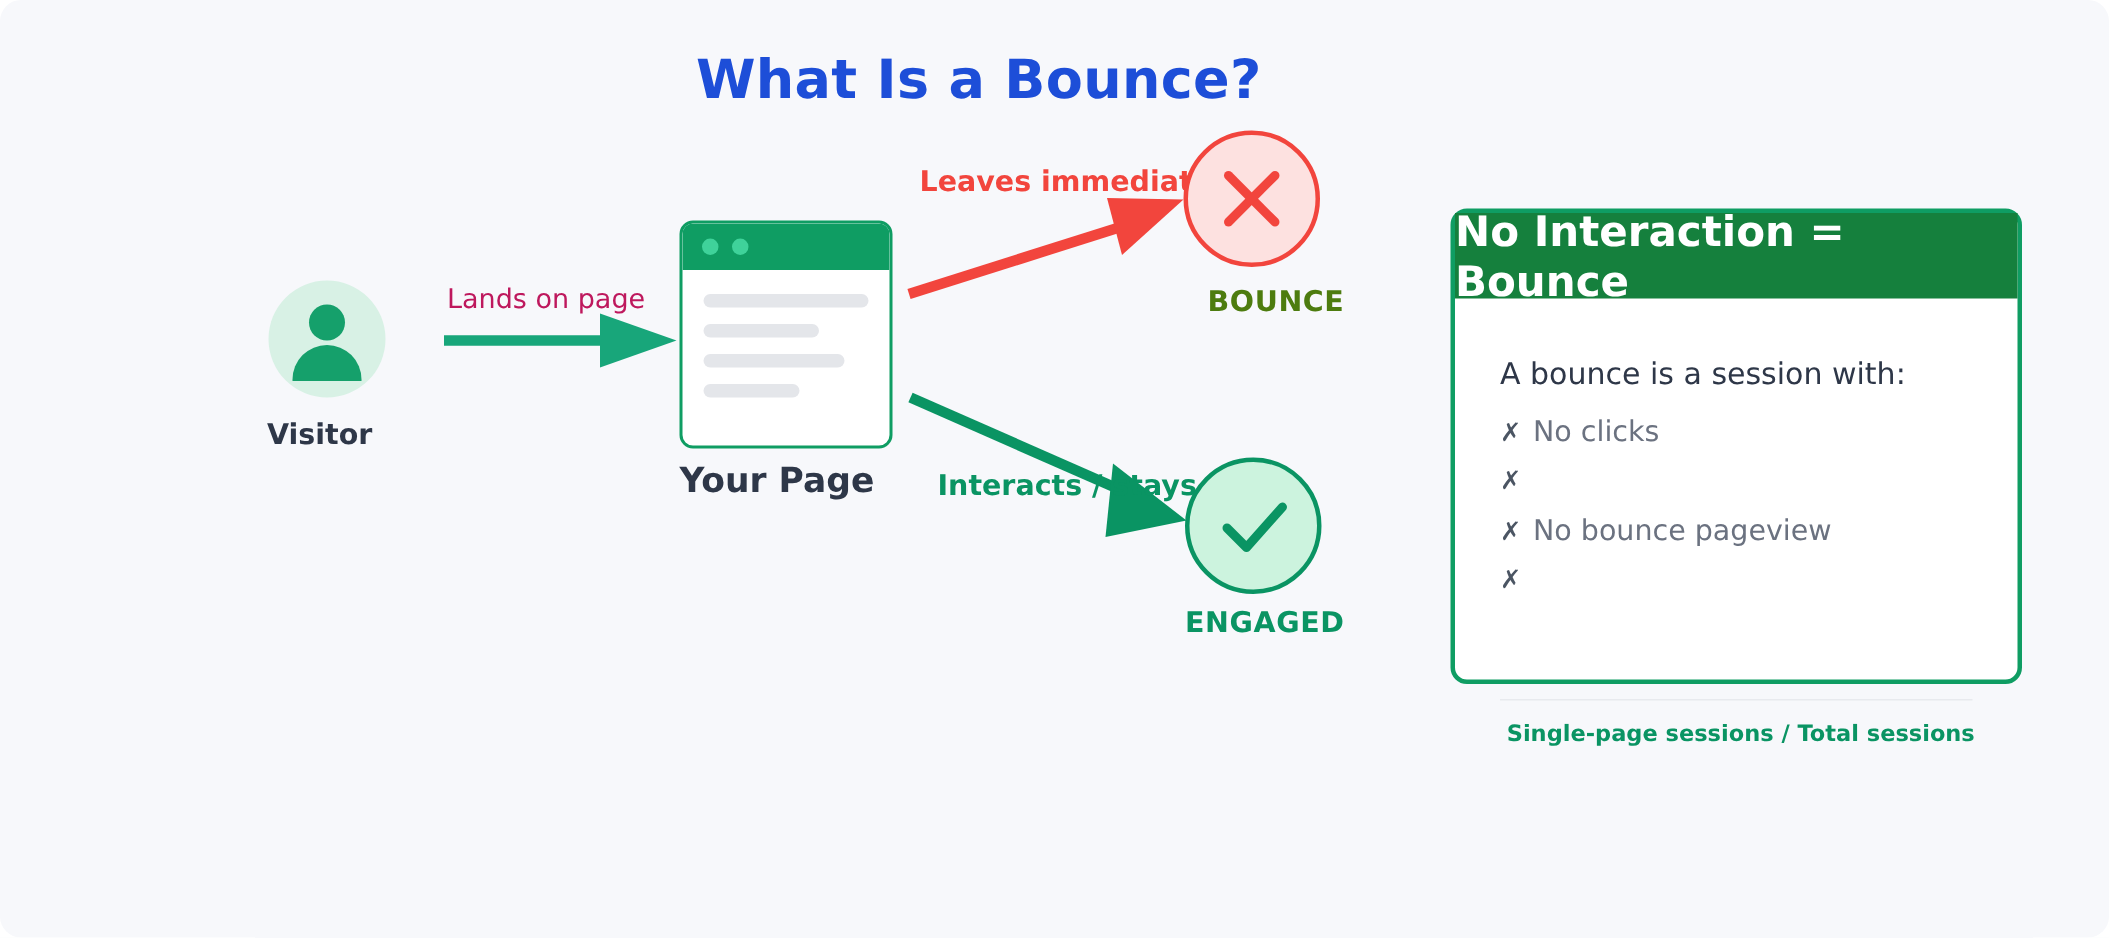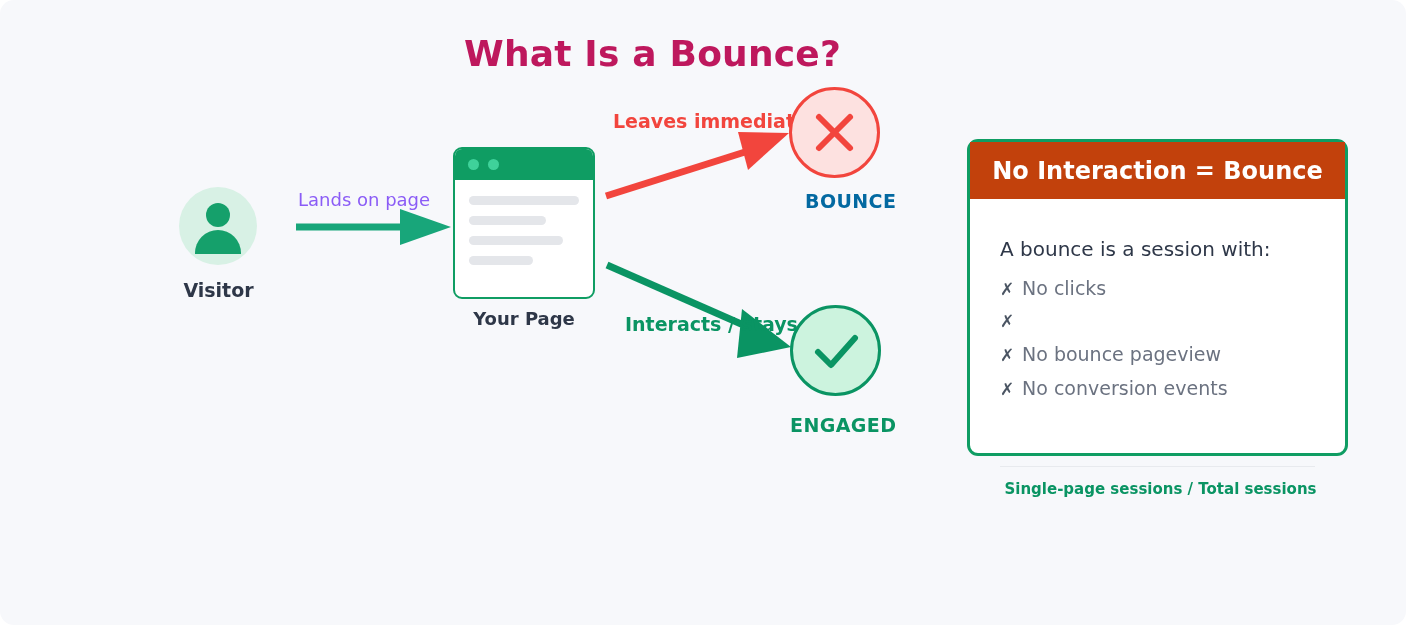--- a/index.html
+++ b/index.html
@@ -26,21 +26,21 @@
 
   
   #page-title {
     position: absolute;
     left: 0;
     top: 33px;
     width: 1305px;
     text-align: center;
     font-size: 36px;
     font-weight: bold;
-    color: #be185d;
+    color: #1d4ed8;
     letter-spacing: 0.2px;
   }
 
   
   #visitor-group {
     position: absolute;
     left: 179px;
     top: 187px;
     width: 80px;
   }
@@ -67,35 +67,34 @@
     top: 43px;
     transform: translateX(-50%);
     width: 46px;
     height: 24px;
     border-top-left-radius: 23px;
     border-top-right-radius: 23px;
     background: #15a06b;
   }
   #visitor-label {
     margin-top: 14px;
-    text-align: center;
     font-size: 19px;
     font-weight: bold;
     color: #2e3748;
     white-space: nowrap;
     margin-left: -1px;
   }
 
   
   #lands-label {
     position: absolute;
     left: 298px;
     top: 189px;
     font-size: 18px;
-    color: #8b5cf6;
+    color: #be185d;
     white-space: nowrap;
   }
 
   
   #page-mockup {
     position: absolute;
     left: 453px;
     top: 147px;
     width: 142px;
     height: 152px;
@@ -126,22 +125,21 @@
     height: 9px;
     border-radius: 5px;
     background: #e4e6ea;
     margin-bottom: 11px;
   }
   #page-mockup-label {
     position: absolute;
     left: 453px;
     top: 308px;
     width: 142px;
-    text-align: center;
-    font-size: 18px;
+    font-size: 23px;
     font-weight: bold;
     color: #2e3748;
     white-space: nowrap;
   }
 
   
   #arrows {
     position: absolute;
     left: 0;
     top: 0;
@@ -184,21 +182,21 @@
     border-radius: 50%;
     background: #fde1e0;
     border: 3px solid #f2453d;
     box-sizing: border-box;
   }
   #bounce-label {
     margin-top: 12px;
     text-align: center;
     font-size: 19px;
     font-weight: bold;
-    color: #0369a1;
+    color: #4d7c0f;
     letter-spacing: 0.4px;
     white-space: nowrap;
     margin-left: 16px;
   }
 
   #engaged-group {
     position: absolute;
     left: 790px;
     top: 305px;
     width: 95px;
@@ -206,21 +204,21 @@
   #engaged-circle {
     position: relative;
     width: 91px;
     height: 91px;
     border-radius: 50%;
     background: #ccf3de;
     border: 3px solid #0a9463;
     box-sizing: border-box;
   }
   #engaged-label {
-    margin-top: 18px;
+    margin-top: 8px;
     text-align: center;
     font-size: 19px;
     font-weight: bold;
     color: #0a9463;
     letter-spacing: 0.4px;
     white-space: nowrap;
   }
   .glyph-svg {
     position: absolute;
     left: 0;
@@ -234,25 +232,25 @@
     top: 139px;
     width: 381px;
     height: 317px;
     border: 3px solid #0f9d63;
     border-radius: 11px;
     background: #ffffff;
     box-sizing: border-box;
   }
   #info-card-header {
     height: 57px;
-    background: #c2410c;
+    background: #15803d;
     display: flex;
     align-items: center;
     justify-content: center;
-    font-size: 24px;
+    font-size: 28px;
     font-weight: bold;
     color: #ffffff;
   }
   #info-card-body {
     padding: 38px 30px 0 30px;
     position: relative;
     height: 254px;
     box-sizing: border-box;
   }
   #info-card-intro {
@@ -378,21 +376,20 @@
       </div>
       <div class="info-item">
         <span class="info-item-mark">✗</span>
       </div>
       <div class="info-item">
         <span class="info-item-mark">✗</span>
         <span>No bounce pageview</span>
       </div>
       <div class="info-item">
         <span class="info-item-mark">✗</span>
-        <span>No conversion events</span>
       </div>
 
       <div id="info-divider"></div>
       <div id="info-formula">Single-page sessions / Total sessions</div>
     </div>
   </div>
 
 </div>
 
 </body></html>

